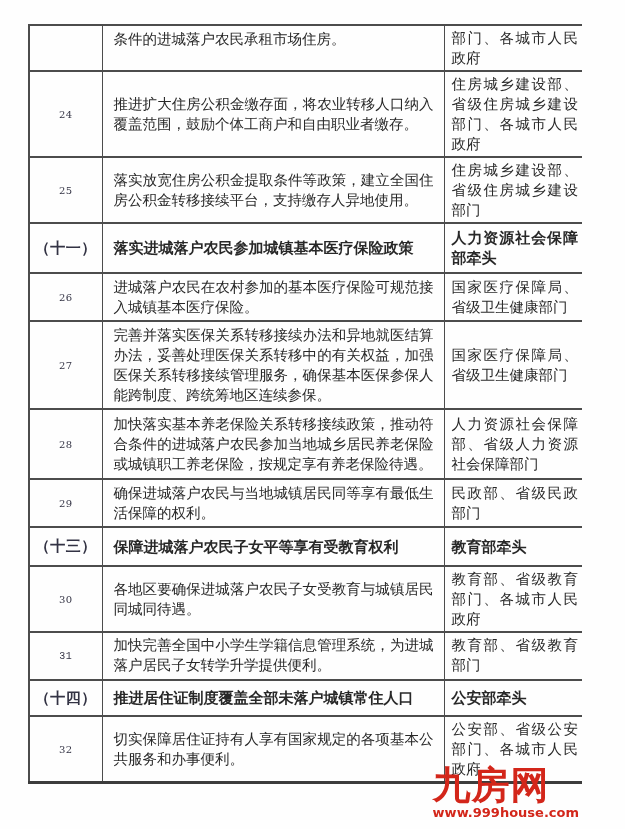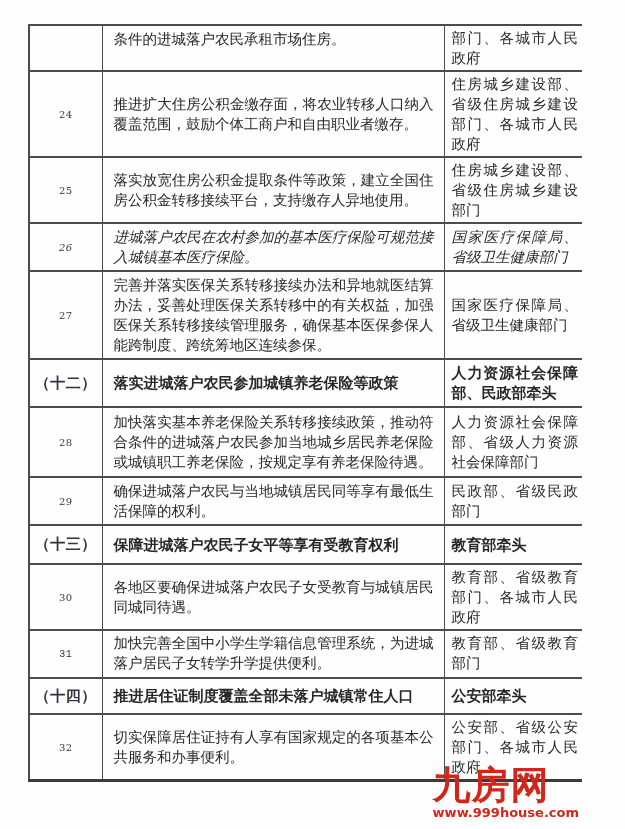--- a/index.html
+++ b/index.html
@@ -98,34 +98,34 @@
         <tr class="task" style="height: 84px;">
           <td class="num">24</td>
           <td class="task">推进扩大住房公积金缴存面，将农业转移人口纳入覆盖范围，鼓励个体工商户和自由职业者缴存。</td>
           <td class="dept">住房城乡建设部、省级住房城乡建设部门、各城市人民政府</td>
         </tr>
         <tr class="task" style="height: 65px;">
           <td class="num">25</td>
           <td class="task">落实放宽住房公积金提取条件等政策，建立全国住房公积金转移接续平台，支持缴存人异地使用。</td>
           <td class="dept">住房城乡建设部、省级住房城乡建设部门</td>
         </tr>
-        <tr class="task" style="height: 47px; font-style: italic;">
+        <tr class="section" style="height: 50px;">
+          <td class="num">（十一）</td>
+          <td class="task">落实进城落户农民参加城镇基本医疗保险政策</td>
+          <td class="dept">人力资源社会保障部牵头</td>
+        </tr>
+        <tr class="task" style="height: 47px;">
           <td class="num">26</td>
           <td class="task">进城落户农民在农村参加的基本医疗保险可规范接入城镇基本医疗保险。</td>
           <td class="dept">国家医疗保障局、省级卫生健康部门</td>
         </tr>
         <tr class="task" style="height: 85px;">
           <td class="num">27</td>
           <td class="task">完善并落实医保关系转移接续办法和异地就医结算办法，妥善处理医保关系转移中的有关权益，加强医保关系转移接续管理服务，确保基本医保参保人能跨制度、跨统筹地区连续参保。</td>
           <td class="dept">国家医疗保障局、省级卫生健康部门</td>
-        </tr>
-        <tr class="section" style="height: 48px;">
-          <td class="num">（十二）</td>
-          <td class="task">落实进城落户农民参加城镇养老保险等政策</td>
-          <td class="dept">人力资源社会保障部、民政部牵头</td>
         </tr>
         <tr class="task" style="height: 70px;">
           <td class="num">28</td>
           <td class="task">加快落实基本养老保险关系转移接续政策，推动符合条件的进城落户农民参加当地城乡居民养老保险或城镇职工养老保险，按规定享有养老保险待遇。</td>
           <td class="dept">人力资源社会保障部、省级人力资源社会保障部门</td>
         </tr>
         <tr class="task" style="height: 48px;">
           <td class="num">29</td>
           <td class="task">确保进城落户农民与当地城镇居民同等享有最低生活保障的权利。</td>
           <td class="dept">民政部、省级民政部门</td>

